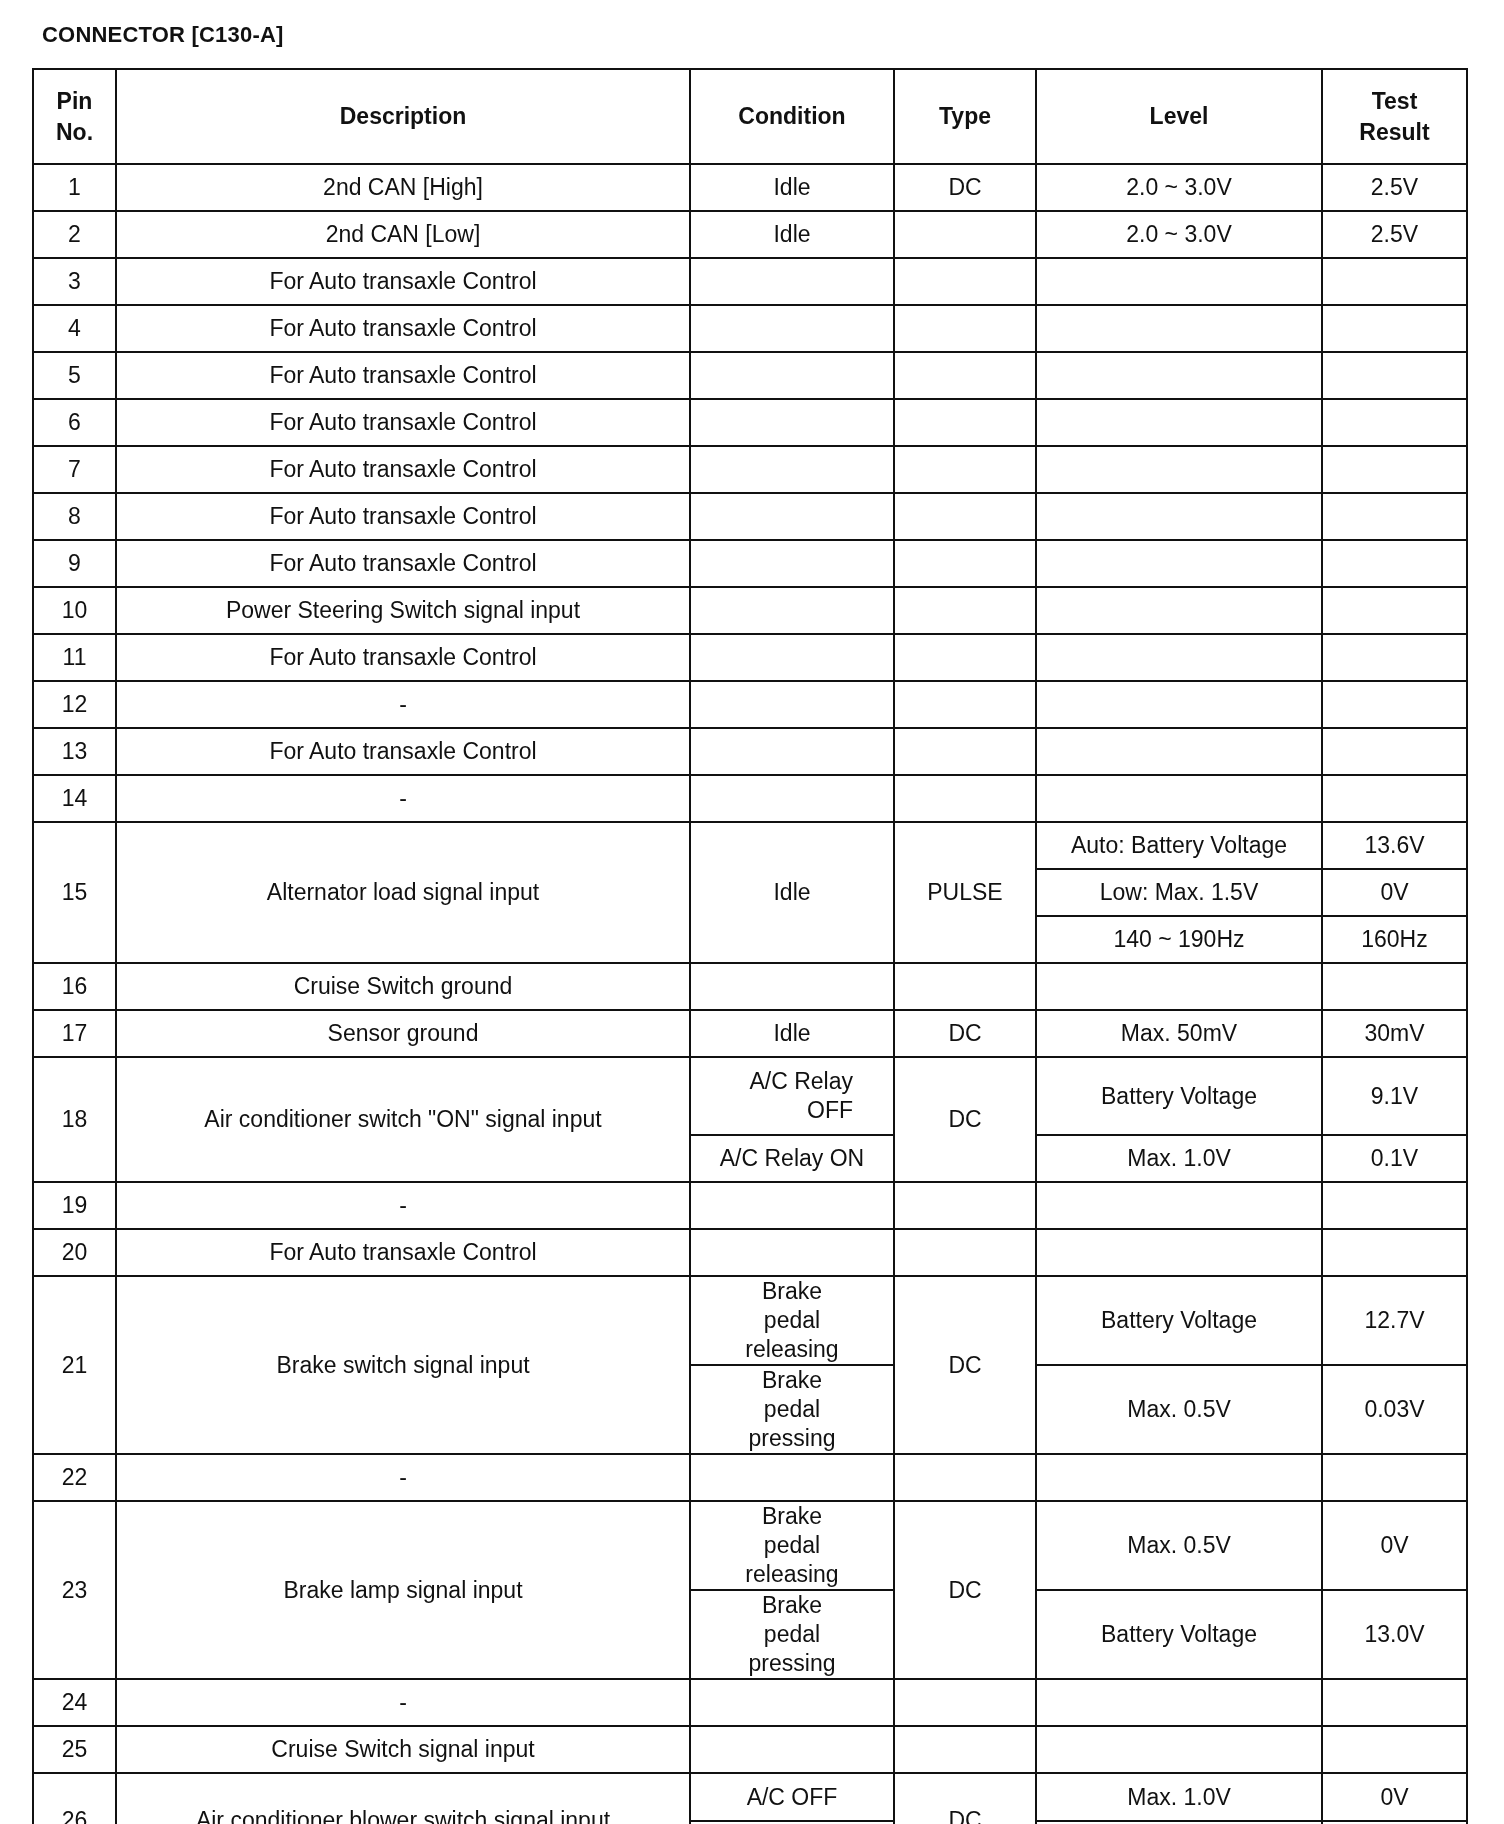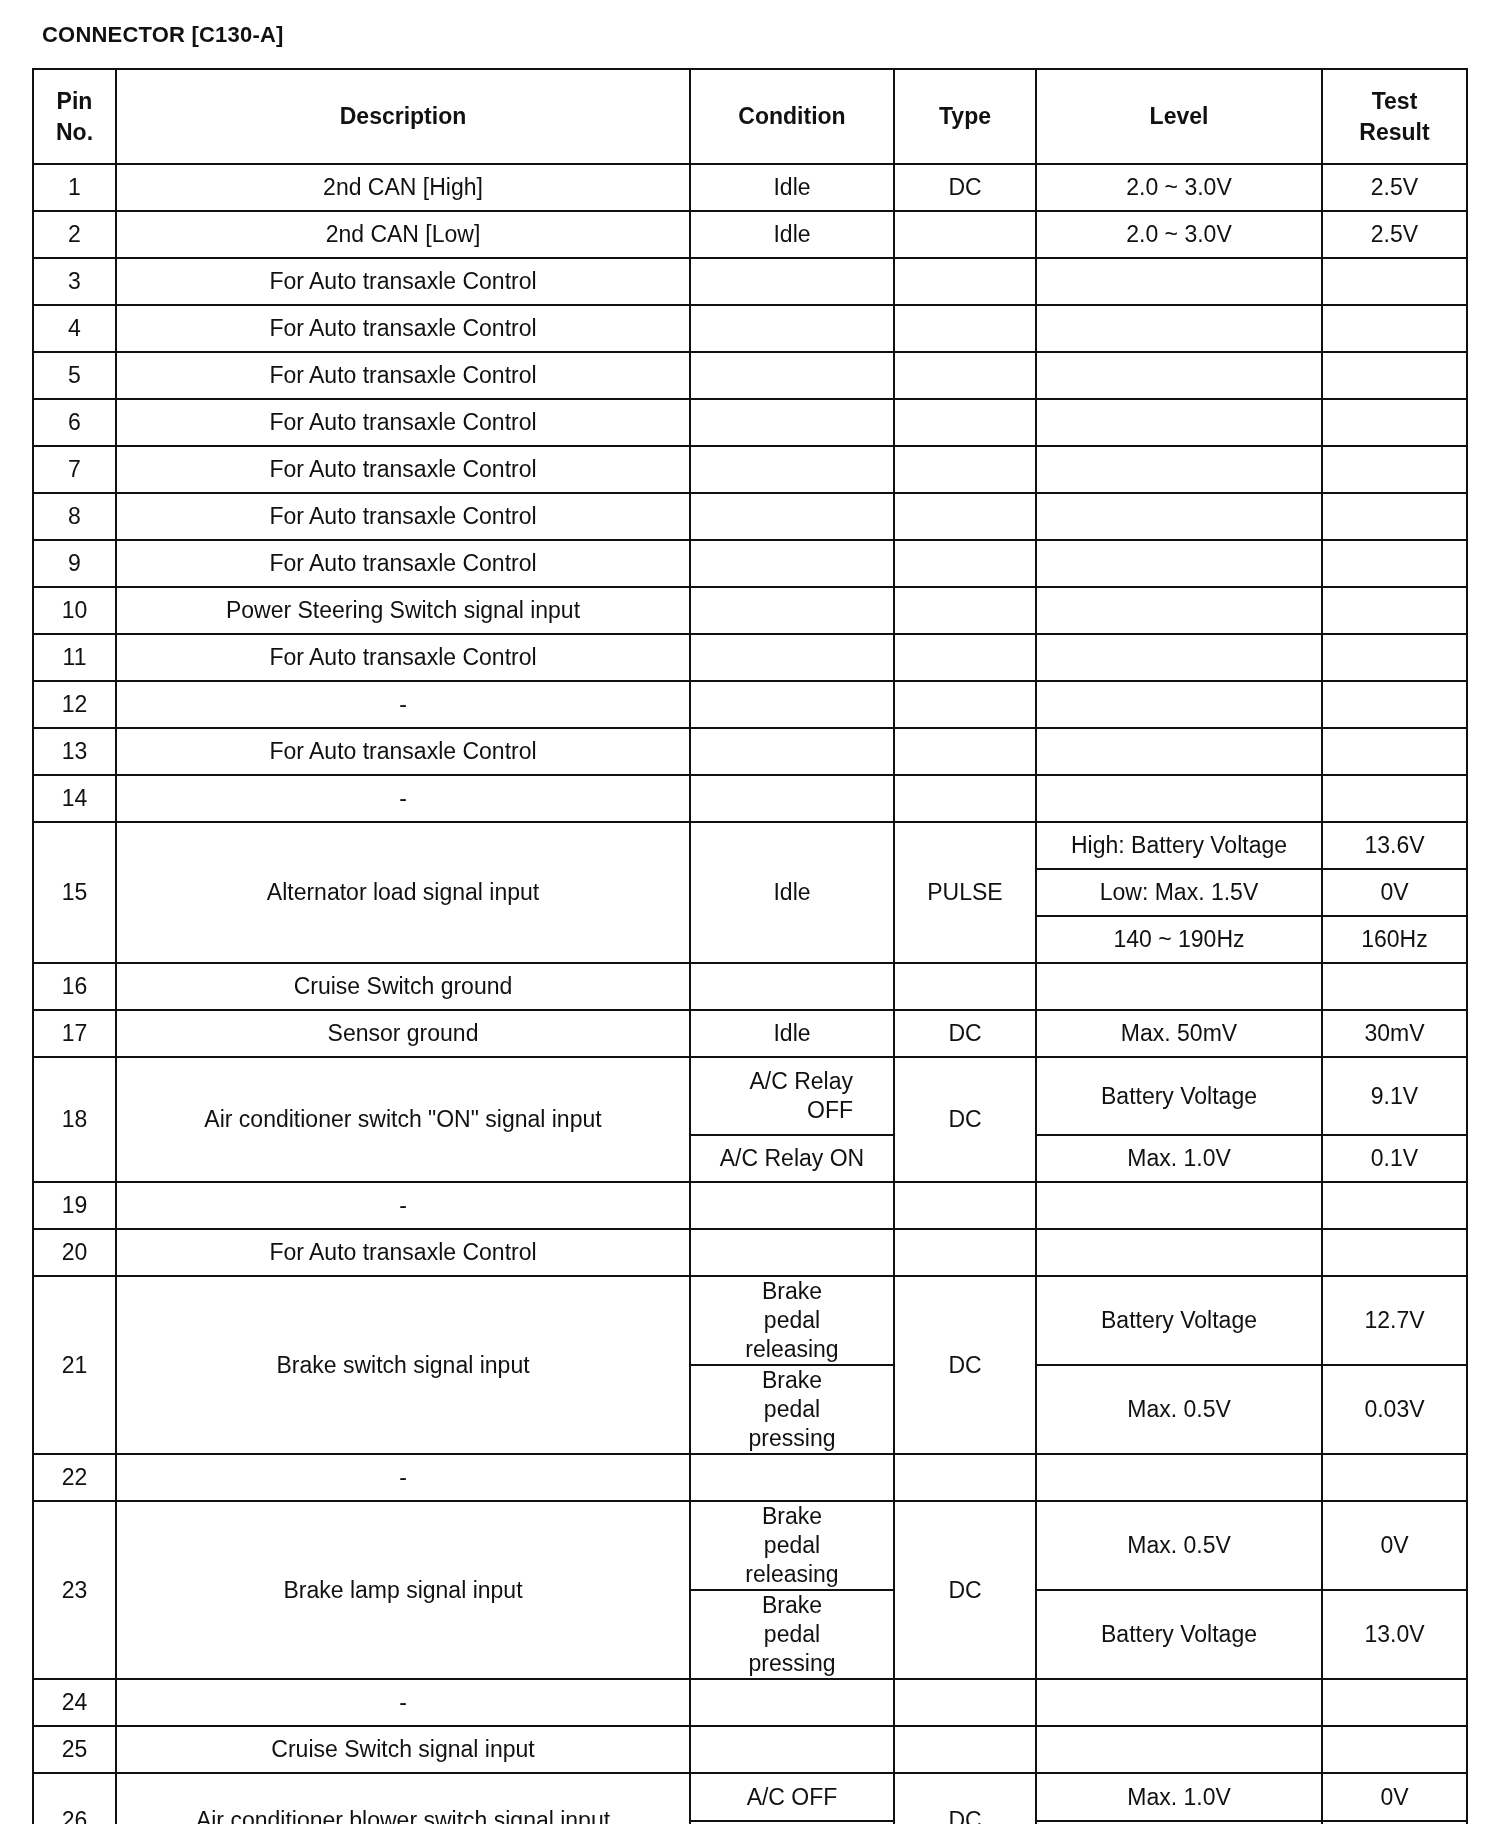--- a/index.html
+++ b/index.html
@@ -172,21 +172,21 @@
       <td></td>
       <td></td>
       <td></td>
     </tr>
 
     <tr class="h47">
       <td rowspan="3">15</td>
       <td rowspan="3" class="desc">Alternator load signal input</td>
       <td rowspan="3">Idle</td>
       <td rowspan="3">PULSE</td>
-      <td>High: Battery Voltage</td>
+      <td>Auto: Battery Voltage</td>
       <td>13.6V</td>
     </tr>
     <tr class="h47">
       <td>Low: Max. 1.5V</td>
       <td>0V</td>
     </tr>
     <tr class="h47">
       <td>140 ~ 190Hz</td>
       <td>160Hz</td>
     </tr>

